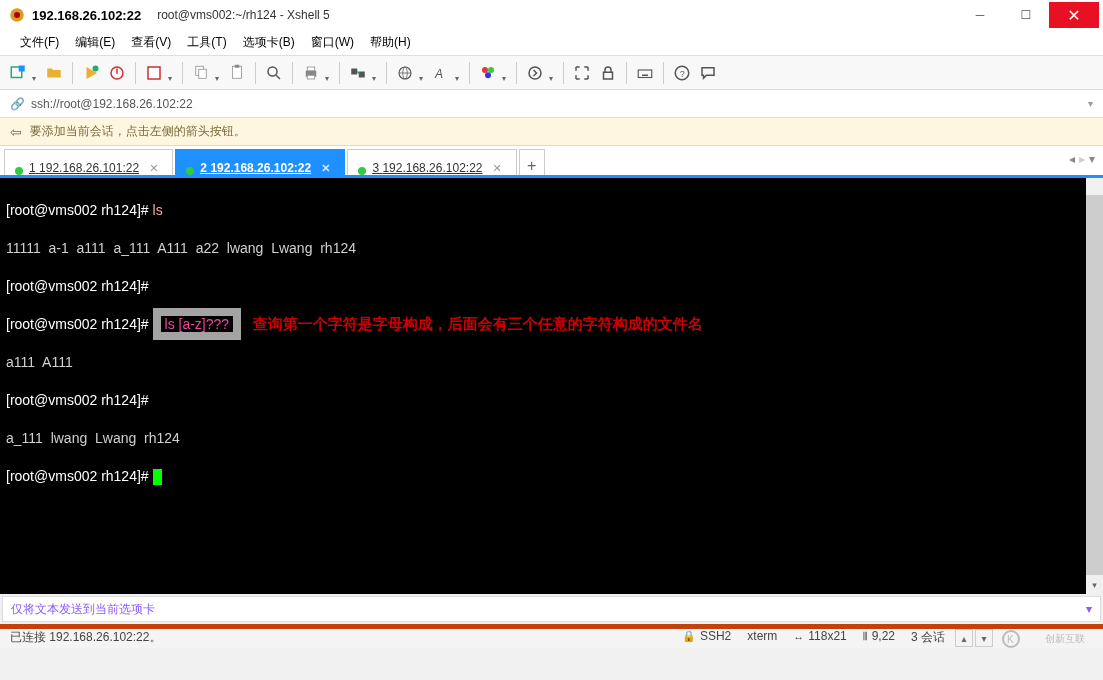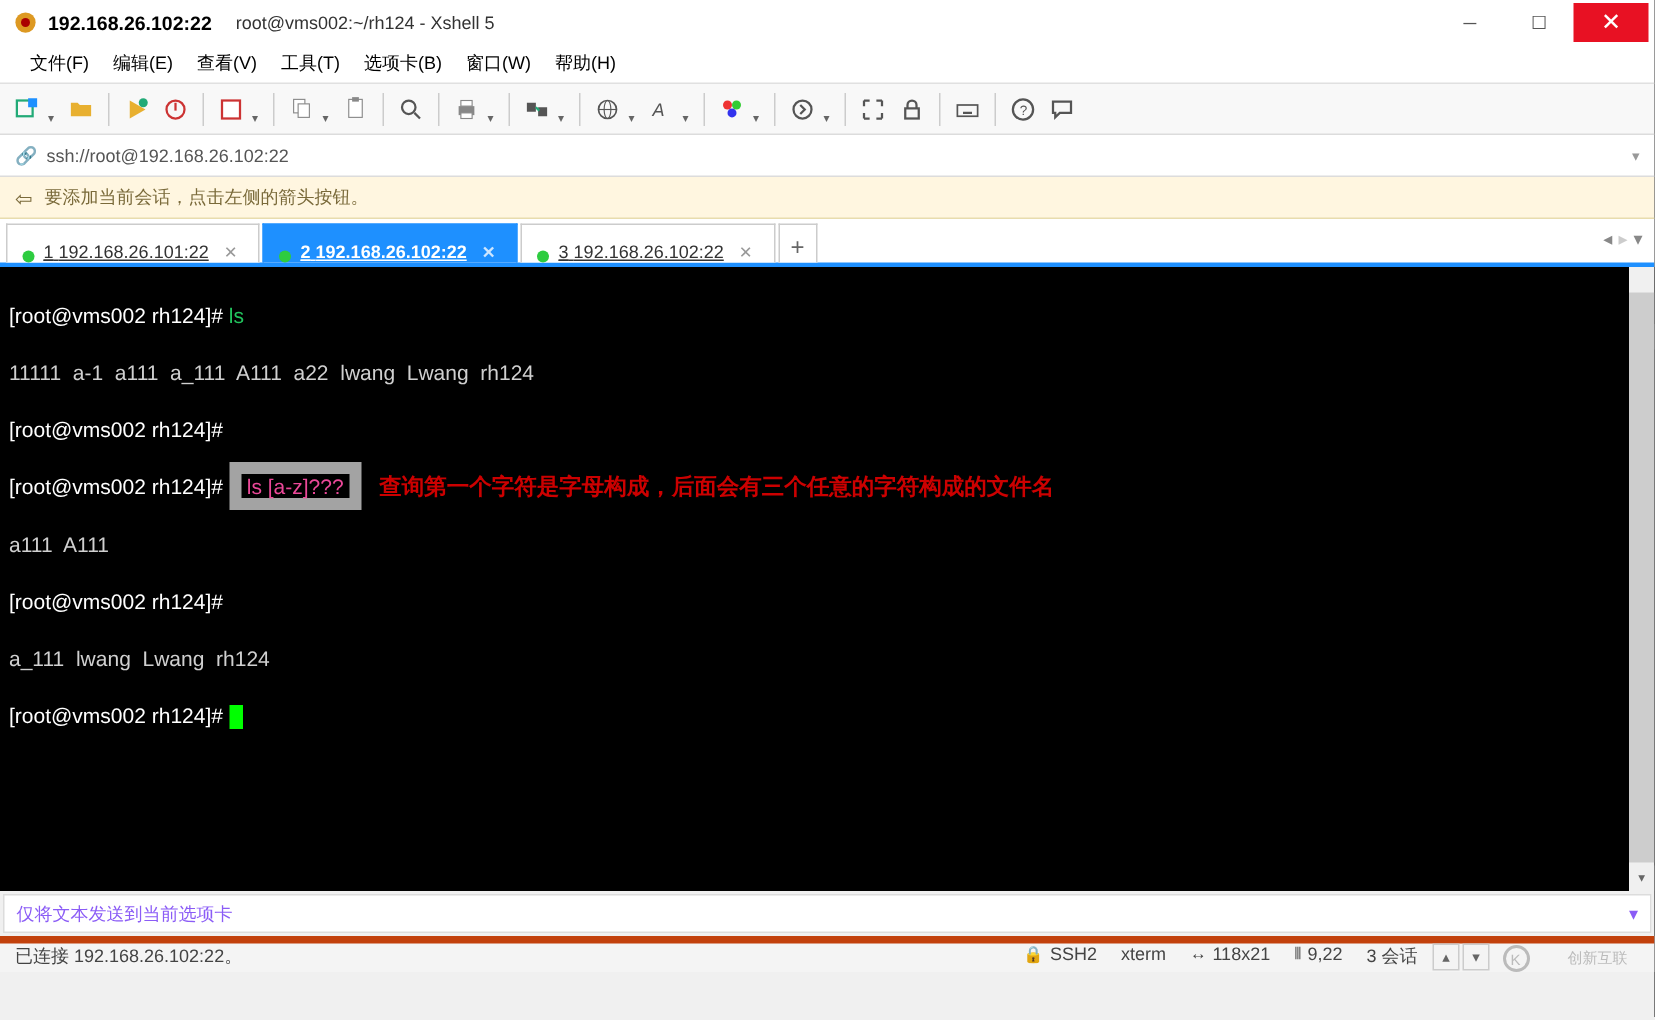--- a/index.html
+++ b/index.html
@@ -46,21 +46,21 @@
 .tab.active .tx { color:#cde6ff; }
 .tab.add { width:26px; padding:0; justify-content:center; font-size:16px; color:#666; }
 .tabnav { position:absolute; right:8px; top:6px; font-size:12px; color:#888; display:flex; gap:4px; align-items:center; }
 
 
 .terminal { background:#000; color:#ccc; font-family:"Courier New",monospace; font-size:14px; line-height:19px; padding:4px 6px; height:416px; position:relative; white-space:pre; overflow:hidden; }
 .terminal .scrollbar { position:absolute; right:0; top:0; width:17px; height:100%; background:#f0f0f0; }
 .terminal .scrollbar .up,.terminal .scrollbar .dn { height:17px; background:#f0f0f0; display:flex; align-items:center; justify-content:center; font-size:9px; color:#666; }
 .terminal .scrollbar .thumb { position:absolute; top:17px; width:17px; height:380px; background:#cdcdcd; }
 .prm { color:#ffffff; }
-.cmd { color:#22c55e; }
+.cmd { color:#fca5a5; }
 .out { color:#d0d0d0; }
 .box { border:8px solid #a3a3a3; padding:0 4px; color:#ec4899; }
 .ann { color:#c00; font-family:"Microsoft YaHei"; font-size:15px; font-weight:bold; }
 .cursor { display:inline-block; width:9px; height:16px; background:#0f0; vertical-align:middle; }
 
 
 .inputbar { height:26px; background:#fff; border:1px solid #dcdcdc; margin:2px; display:flex; align-items:center; padding:0 8px; font-size:12px; color:#8b5cf6; }
 .inputbar .drop { margin-left:auto; }
 
 

